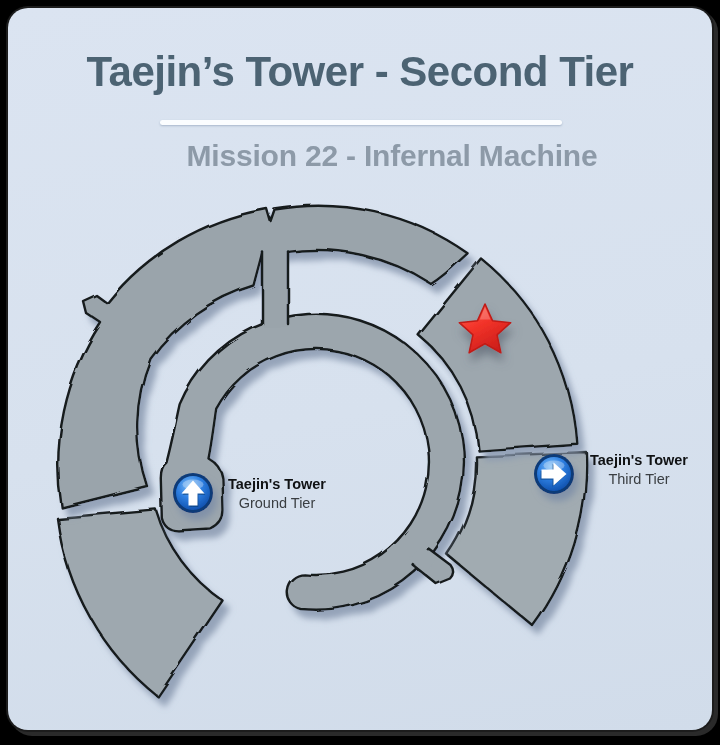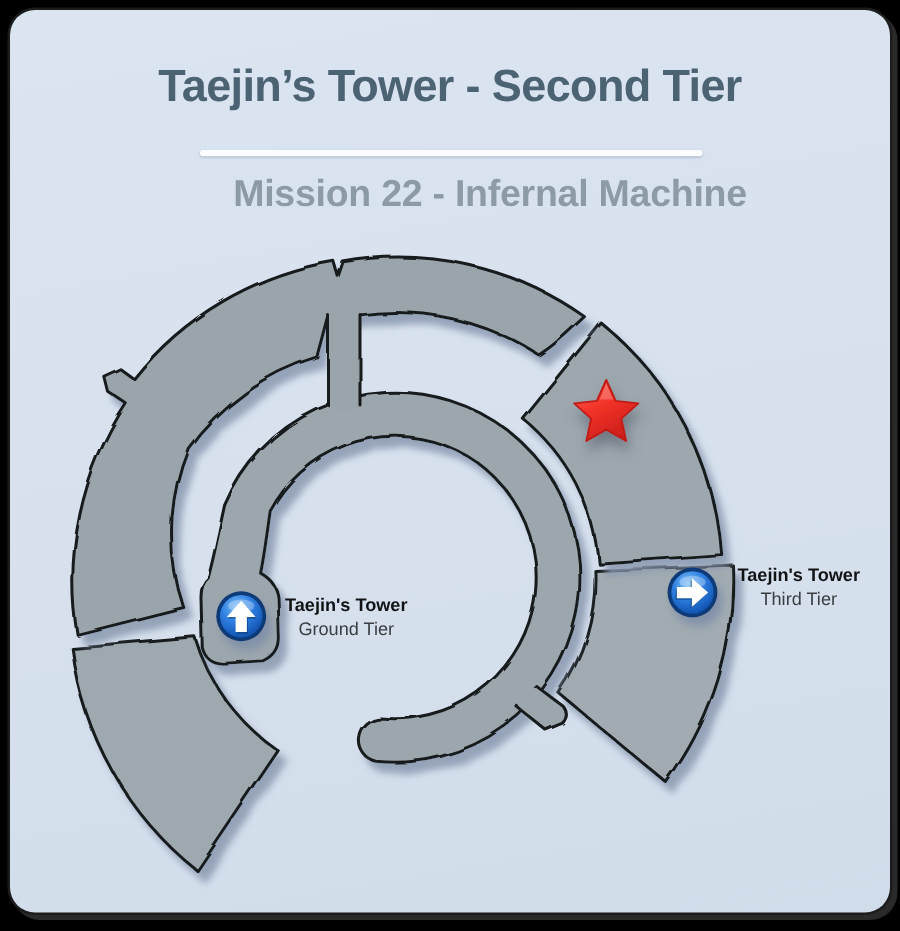--- a/index.html
+++ b/index.html
@@ -5,21 +5,21 @@
   html,body{margin:0;padding:0;width:720px;height:745px;background:#000;overflow:hidden;}
   .card{
     position:absolute;left:8px;top:8px;width:704px;height:722px;
     border-radius:20px;
     background:linear-gradient(170deg,#dbe4f1 0%,#d7e1ee 55%,#d1dcea 100%);
     box-shadow:0 0 0 2px #1c1c1c, 4px 4px 0 2px #2a2a2a;
     font-family:"Liberation Sans", sans-serif;
   }
   .title{
     position:absolute;top:40px;left:0;width:100%;text-align:center;
-    font-size:36px;font-weight:bold;letter-spacing:-0.5px;color:#4c6373;margin:0;
+    font-size:42px;font-weight:bold;letter-spacing:-0.5px;color:#4c6373;margin:0;
   }
   .divider{
     position:absolute;top:112px;left:152px;width:402px;height:5px;border-radius:3px;
     background:#fbfdff;box-shadow:0 1px 2px rgba(110,130,160,0.45);
   }
   .subtitle{
     position:absolute;top:131px;left:0;width:100%;text-align:center;
     font-size:30px;font-weight:bold;letter-spacing:-0.2px;color:#8d9aa8;margin:0;padding-left:32px;
   }
   svg.map{position:absolute;left:-8px;top:-8px;width:720px;height:745px;}

